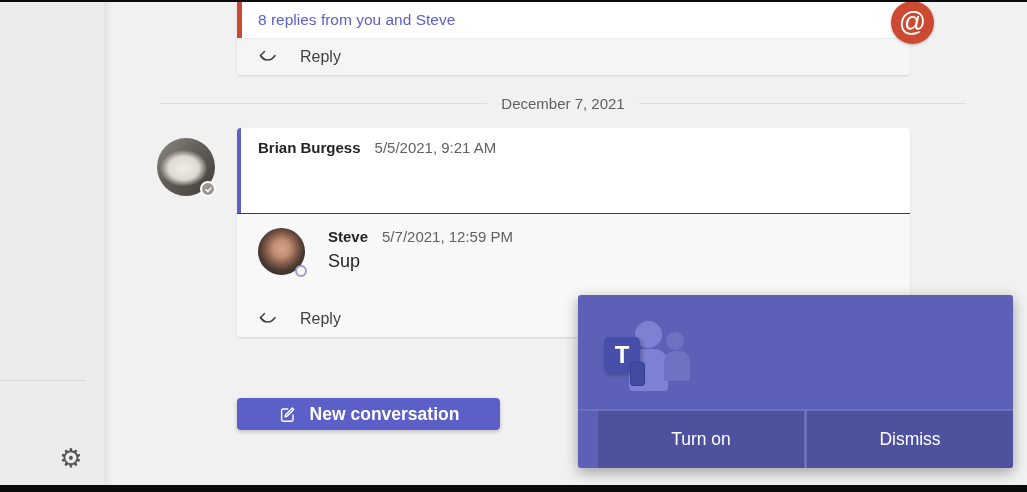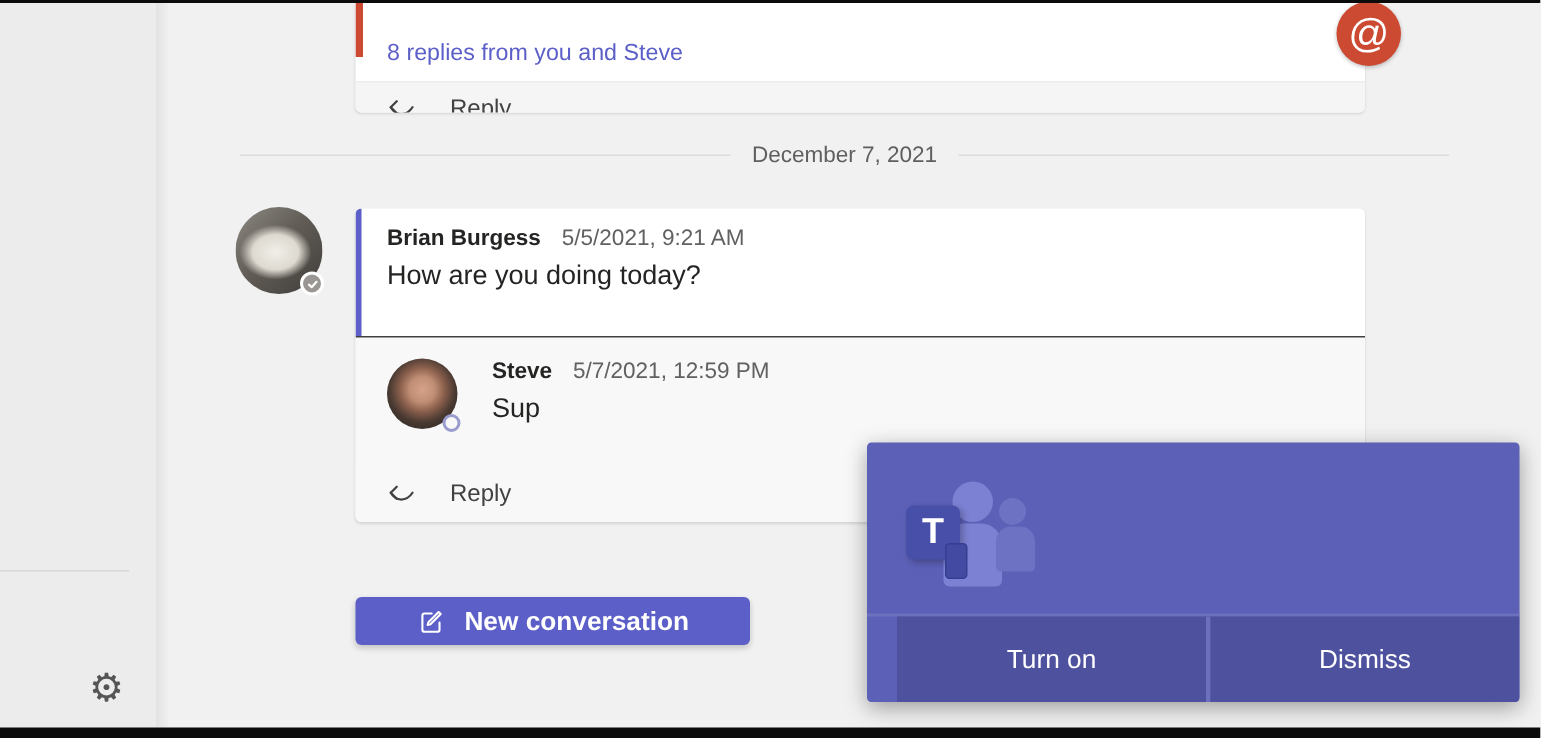--- a/index.html
+++ b/index.html
@@ -26,42 +26,42 @@
                   font-size: 26px; color: #555; cursor: pointer; }
 
   
   .card { position: absolute; left: 237px; width: 673px; background: #fff;
           box-shadow: 0 1px 2px rgba(0,0,0,0.12); }
   .card-top { top: 2px; height: 73px; border-radius: 0 0 4px 4px; overflow: hidden; }
   .accent-left { position: absolute; left: 0; top: 0; width: 5px; }
   .accent-red { height: 36px; background: #cc4a31; }
   .accent-purple { height: 85px; background: #5b5fc7; width: 4px; }
 
-  .replies-row { height: 36px; display: flex; align-items: center; padding-left: 21px; margin-top: 16px; }
+  .replies-row { height: 36px; display: flex; align-items: center; padding-left: 21px; }
   .replies-link { color: #5b5fc7; font-size: 15.5px; cursor: pointer; }
 
   .reply-row { height: 37px; display: flex; align-items: center; gap: 22px; padding-left: 21px;
                background: #f5f5f5; border-top: 1px solid #ededed; cursor: pointer; }
   .reply-row .reply-label { font-size: 16px; color: #424242; }
   .reply-icon { width: 20px; height: 16px; display: block; }
 
   
   .mention-badge { position: absolute; left: 891px; top: 1px; width: 43px; height: 43px;
                    background: #cc4a31; border-radius: 50%; color: #fff;
                    display: flex; align-items: center; justify-content: center;
                    font-size: 27px; z-index: 10; box-shadow: 0 1px 3px rgba(0,0,0,0.25); }
 
   
   .date-divider { position: absolute; left: 160px; top: 93px; width: 806px; height: 20px;
                   display: flex; align-items: center; gap: 14px; }
   .date-divider .line { flex: 1; height: 1px; background: #dcdcdc; }
   .date-divider .date-text { font-size: 15px; color: #5f5f5f; white-space: nowrap; }
 
   
-  .card-main { top: 128px; height: 209px; border-radius: 4px; overflow: hidden; margin-top: 11px; }
+  .card-main { top: 128px; height: 209px; border-radius: 4px; overflow: hidden; }
   .msg-body { padding: 11px 0 0 21px; }
   .msg-header { display: flex; align-items: baseline; gap: 14px; }
   .msg-author { font-size: 15px; font-weight: bold; color: #252423; }
   .msg-time { font-size: 15px; color: #616161; }
   .msg-text { font-size: 18px; color: #252423; margin-top: 6px; }
 
   .replies-section { position: absolute; left: 0; top: 85px; width: 100%; height: 124px;
                      background: #f8f8f8; border-top: 1px solid #404040; }
   .reply-msg { display: flex; padding: 14px 0 0 21px; gap: 23px; }
   .replies-section .reply-row { position: absolute; left: 0; bottom: 0; width: 100%;
@@ -160,21 +160,20 @@
   </div>
 </div>
 
 <div class="card card-main">
   <div class="accent-left accent-purple"></div>
   <div class="msg-body">
     <div class="msg-header">
       <span class="msg-author">Brian Burgess</span>
       <span class="msg-time">5/5/2021, 9:21 AM</span>
     </div>
-    <div class="msg-text">How are you doing today?</div>
   </div>
 
   <div class="replies-section">
     <div class="reply-msg">
       <div class="avatar avatar-steve">
         <div class="status-ring"></div>
       </div>
       <div>
         <div class="msg-header">
           <span class="msg-author">Steve</span>

